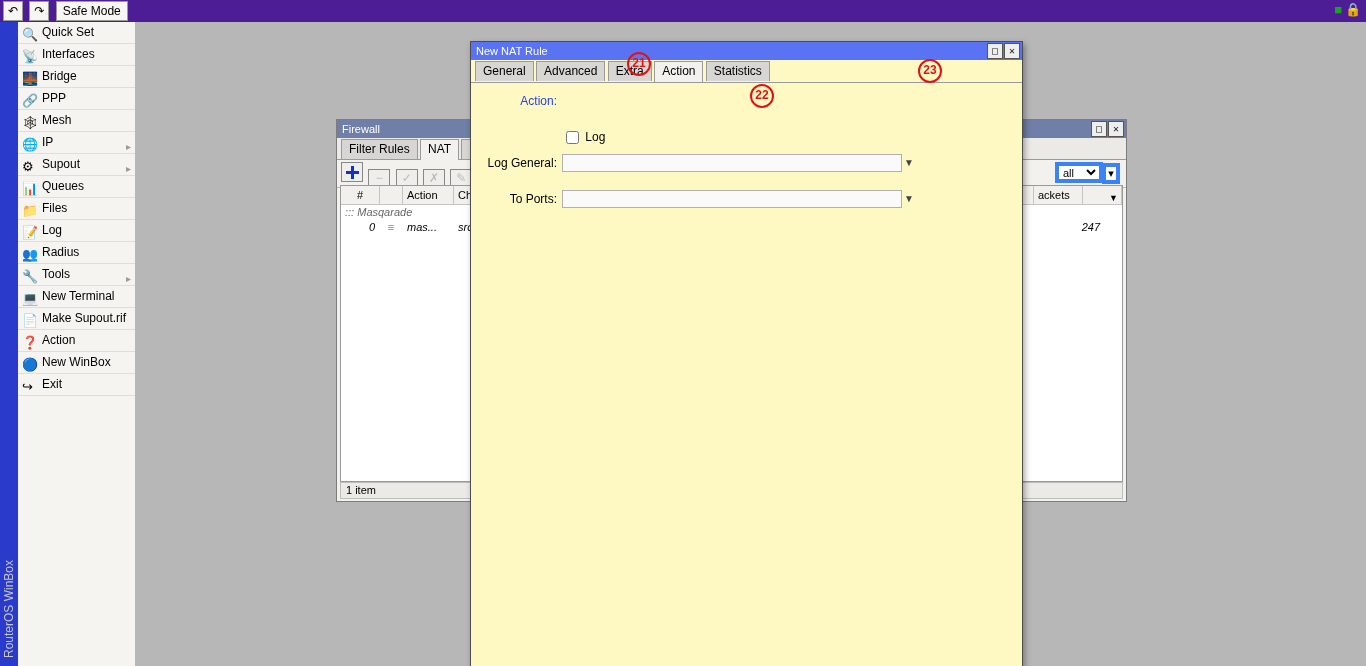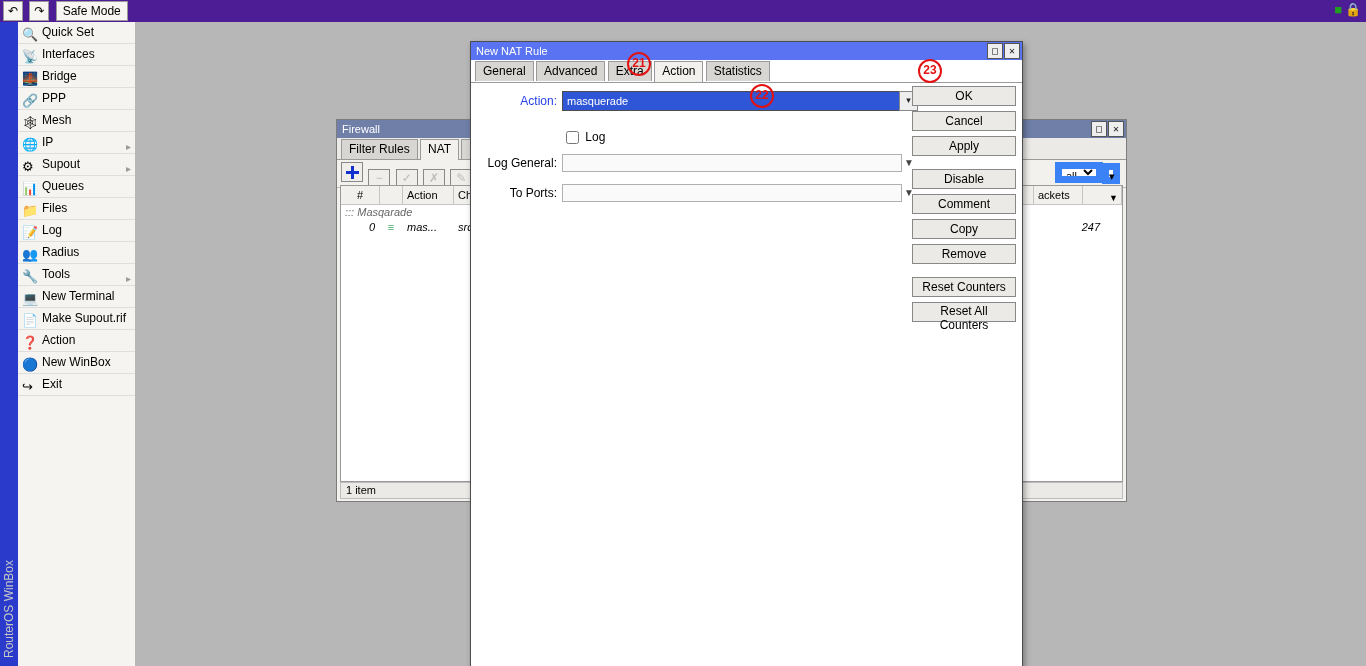--- a/index.html
+++ b/index.html
@@ -21,32 +21,32 @@
   .w-title .wbtn{position:absolute;top:1px;width:14px;height:14px;border:1px solid #555;background:#eee;color:#222;text-align:center;line-height:13px;font-family:monospace;font-size:10px;cursor:pointer;}
   .w-fw .wbr{right:2px;} .w-fw .wbm{right:19px;}
   .tabs{height:21px;border-bottom:1px solid #9a9a9a;padding-left:4px;background:#eceae7;}
   .tab{display:inline-block;height:19px;line-height:19px;padding:0 7px;border:1px solid #9a9a9a;border-bottom:none;background:#d8d6d2;margin-right:-1px;margin-top:1px;cursor:pointer;}
   .tab.active{background:#f3f1ed;height:20px;margin-top:0;}
   .fw-tb{height:23px;border-bottom:1px solid #b8b8b8;padding:2px 4px;position:relative;}
   .ib{display:inline-block;width:20px;height:18px;border:1px solid #888;background:#f0eeea;text-align:center;line-height:17px;margin-right:2px;cursor:pointer;}
   .ib.dis{color:#bbb;}
   .ib.plus svg{display:block;margin:2px auto;}
   .fw-tb .dd{position:absolute;right:6px;top:2px;height:18px;}
-  .dd select, .dd-btn{height:21px;border:7px solid #3b82f6;background:#fff;font-size:11px;}
+  .dd select, .dd-btn{height:21px;border:4px solid #3b82f6;background:#fff;font-size:11px;}
   .dd-btn{width:18px;margin-left:-1px;padding:0;cursor:pointer;}
   .grid{position:absolute;left:3px;right:3px;top:65px;bottom:19px;background:#fff;border:1px solid #9a9a9a;}
   .ghdr{height:18px;border-bottom:1px solid #c4c4c4;background:#f2f0ec;display:flex;}
   .ghdr div{border-right:1px solid #c4c4c4;line-height:18px;padding:0 4px;font-size:11px;}
   .grow{height:15px;display:flex;font-size:11px;line-height:15px;}
   .grow div{padding:0 4px;border-right:1px solid transparent;font-style:italic;}
   .gcomment{color:#666;padding-left:20px;}
   .status{position:absolute;left:3px;right:3px;bottom:2px;height:15px;line-height:15px;border:1px solid #bdbdbd;background:#eceae7;padding-left:5px;font-size:11px;}
 
   
-  .dlg{position:absolute;left:335px;top:19px;width:551px;height:624px;background:#ffffff;border:1px solid #4d4d4d;box-shadow:2px 3px 6px rgba(0,0,0,.35);}
+  .dlg{position:absolute;left:335px;top:19px;width:551px;height:624px;background:#fef9c3;border:1px solid #4d4d4d;box-shadow:2px 3px 6px rgba(0,0,0,.35);}
   .dlg .w-title{background:#5a73f2;}
   .dlg .wbr{right:2px;} .dlg .wbm{right:19px;}
   .dlg-body{position:absolute;left:0;top:18px;right:0;bottom:0;}
   .dlg-tabs{height:22px;border-bottom:1px solid #9a9a9a;padding-left:4px;}
   .dlg-form{position:absolute;left:0;right:112px;top:22px;padding:6px 10px;}
   .frow{height:26px;display:flex;align-items:center;}
   .flabel{width:76px;text-align:right;margin-right:5px;color:#2742e8;}
   .flabel.norm{color:#000;}
   .fctrl{flex:1;position:relative;}
   .combo{height:18px;border:1px solid #4d4d4d;background:#2f56d6;color:#fff;line-height:18px;padding-left:4px;font-size:11px;position:relative;}
@@ -160,60 +160,43 @@
       <div class="dlg-tabs">
         <span class="tab">General</span>
         <span class="tab">Advanced</span>
         <span class="tab">Extra</span>
         <span class="tab active">Action</span>
         <span class="tab">Statistics</span>
       </div>
       <div class="dlg-form">
         <div class="frow">
           <div class="flabel">Action:</div>
-          <div class="fctrl">
-            <div class="combo">
-              <span>masquerade</span>
-              <span class="cbtn">▾</span>
-            </div>
-          </div>
         </div>
         <div class="frow" style="margin-top:10px">
           <div class="flabel norm"></div>
           <div class="fctrl">
             <input type="checkbox" style="vertical-align: middle;">
             <span>Log</span>
           </div>
         </div>
         <div class="frow">
           <div class="flabel norm">Log General:</div>
           <div class="fctrl">
               <div class="inp"></div>
               <span class="side-tri">▼</span>
             </div>
         </div>
-        <div class="frow" style="margin-top:4px">
+        <div class="frow" style="margin-top:10px">
           <div class="flabel norm">To Ports:</div>
           <div class="fctrl">
               <div class="inp"></div>
               <span class="side-tri">▼</span>
             </div>
         </div>
       </div>
-      <div class="dlg-btns">
-        <button class="dbtn">OK</button>
-        <button class="dbtn">Cancel</button>
-        <button class="dbtn">Apply</button>
-        <button class="dbtn gap">Disable</button>
-        <button class="dbtn">Comment</button>
-        <button class="dbtn">Copy</button>
-        <button class="dbtn">Remove</button>
-        <button class="dbtn gap">Reset Counters</button>
-        <button class="dbtn">Reset All Counters</button>
-      </div>
     </div>
   </div>
 
   <div class="anno" style="left:492px;top:30px">21</div>
   <div class="anno" style="left:615px;top:62px">22</div>
   <div class="anno" style="left:783px;top:37px">23</div>
 
 </div>
 
 </body></html>

